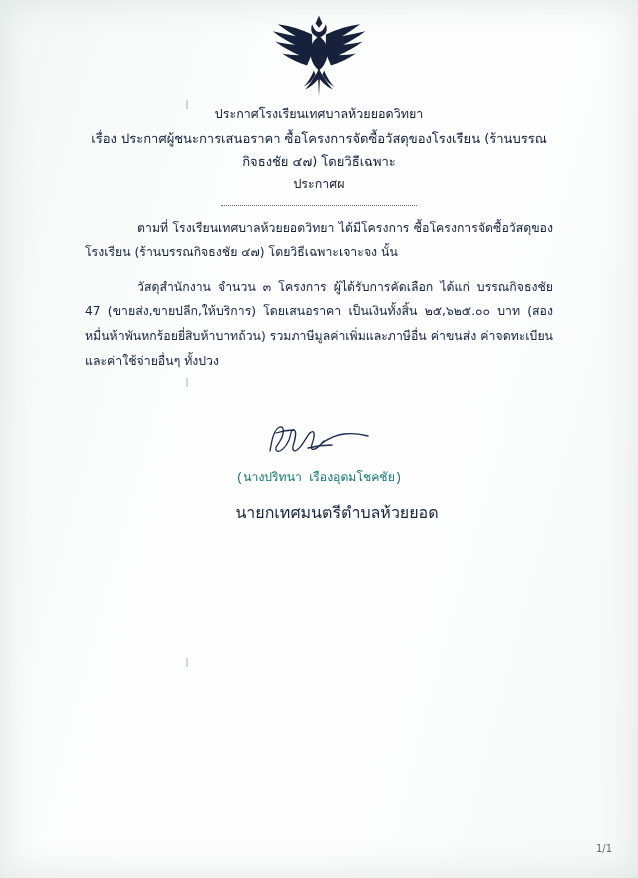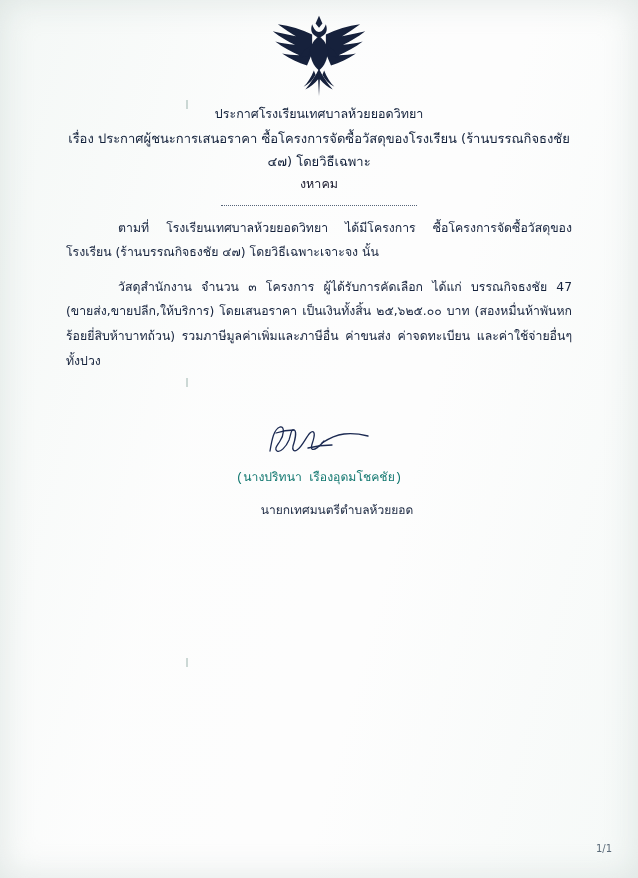--- a/index.html
+++ b/index.html
@@ -31,21 +31,21 @@
   }
   .edge-shade {
     position: absolute;
     inset: 0;
     box-shadow: inset 0 0 34px rgba(190,205,200,0.45);
     pointer-events: none;
   }
   .content {
     position: relative;
     z-index: 3;
-    padding: 0 66px;
+    padding: 0 85px;
   }
 
   
   .emblem-wrap {
     padding-top: 14px;
     display: flex;
     justify-content: center;
   }
   .emblem {
     width: 104px;
@@ -127,21 +127,21 @@
     margin-top: 10px;
     color: #0f766e;
     font-family: Liberation Mono, monospace;
   }
   .sig-role1 {
     font-size: 12.2px;
     margin-top: 14px;
     color: #16233d;
   }
   .sig-role2 {
-    font-size: 12px;
+    font-size: 16px;
     margin-top: 14px;
     color: #16233d;
     padding-left: 36px;
   }
 
   
   .page-number {
     position: absolute;
     right: 26px;
     bottom: 24px;
@@ -191,21 +191,21 @@
 
           <path d="M54 66 C51 74 47 80 42 85 C48 82 53 77 56 71 Z"></path>
           <path d="M66 66 C69 74 73 80 78 85 C72 82 67 77 64 71 Z"></path>
         </g>
       </svg>
     </div>
 
     <div class="doc-title">ประกาศโรงเรียนเทศบาลห้วยยอดวิทยา</div>
 
     <div class="doc-subject">เรื่อง ประกาศผู้ชนะการเสนอราคา ซื้อโครงการจัดซื้อวัสดุของโรงเรียน (ร้านบรรณกิจธงชัย ๔๗) โดยวิธีเฉพาะ</div>
-    <div class="subject-line2">งหาคม</div>
+    <div class="subject-line2">ประกาศผ</div>
 
     <div class="divider"></div>
 
     <div class="p-block">
       <p class="para"><span class="indent"></span><span>ตามที่ โรงเรียนเทศบาลห้วยยอดวิทยา ได้มีโครงการ ซื้อโครงการจัดซื้อวัสดุของโรงเรียน (ร้านบรรณกิจธงชัย ๔๗) โดยวิธีเฉพาะเจาะจง  นั้น</span></p>
     </div>
 
     <div class="p-block">
       <p class="para"><span class="indent"></span><span>วัสดุสำนักงาน จำนวน ๓ โครงการ ผู้ได้รับการคัดเลือก ได้แก่ บรรณกิจธงชัย 47 (ขายส่ง,ขายปลีก,ให้บริการ) โดยเสนอราคา เป็นเงินทั้งสิ้น ๒๕,๖๒๕.๐๐ บาท (สองหมื่นห้าพันหกร้อยยี่สิบห้าบาทถ้วน) รวมภาษีมูลค่าเพิ่มและภาษีอื่น ค่าขนส่ง ค่าจดทะเบียน และค่าใช้จ่ายอื่นๆ ทั้งปวง</span></p>
     </div>

